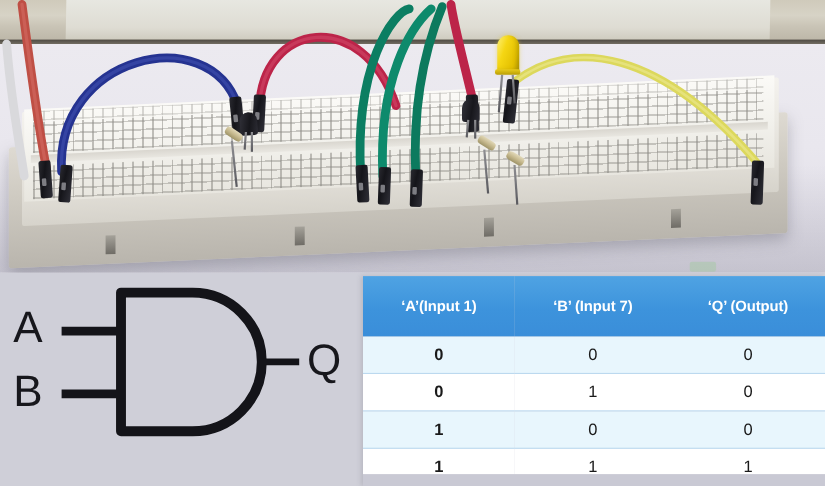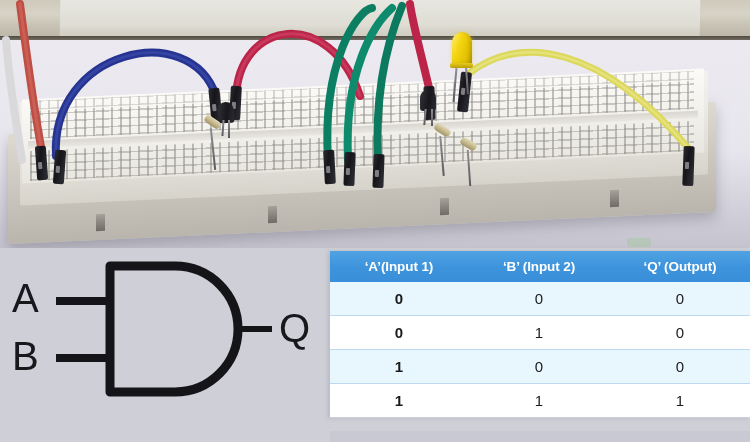--- a/index.html
+++ b/index.html
@@ -177,21 +177,21 @@
     border-collapse: collapse;
     table-layout: fixed;
     box-shadow: -2px 0 4px rgba(120,118,130,.25);
   }
   #truth-table th {
     background: linear-gradient(180deg, #4fa3e3 0%, #3d93dc 55%, #3a8ed9 100%);
     color: #ffffff;
     font-size: 13.5px;
     font-weight: bold;
     height: 31px;
-    padding: 0;
+    padding: 12px;
     text-align: center;
     border: none;
     letter-spacing: -0.1px;
   }
   #truth-table td {
     height: 33px;
     padding: 0;
     text-align: center;
     font-size: 15px;
     color: #1a1a1a;
@@ -314,21 +314,21 @@
 
   <table id="truth-table">
     <colgroup>
       <col style="width:138px;">
       <col style="width:142px;">
       <col style="width:140px;">
     </colgroup>
     <thead>
       <tr>
         <th>‘A’(Input 1)</th>
-        <th>‘B’ (Input 2)</th>
+        <th>‘B’ (Input 7)</th>
         <th>‘Q’ (Output)</th>
       </tr>
     </thead>
     <tbody>
       <tr>
         <td class="col-a">0</td>
         <td class="col-b">0</td>
         <td class="col-q">0</td>
       </tr>
       <tr>

